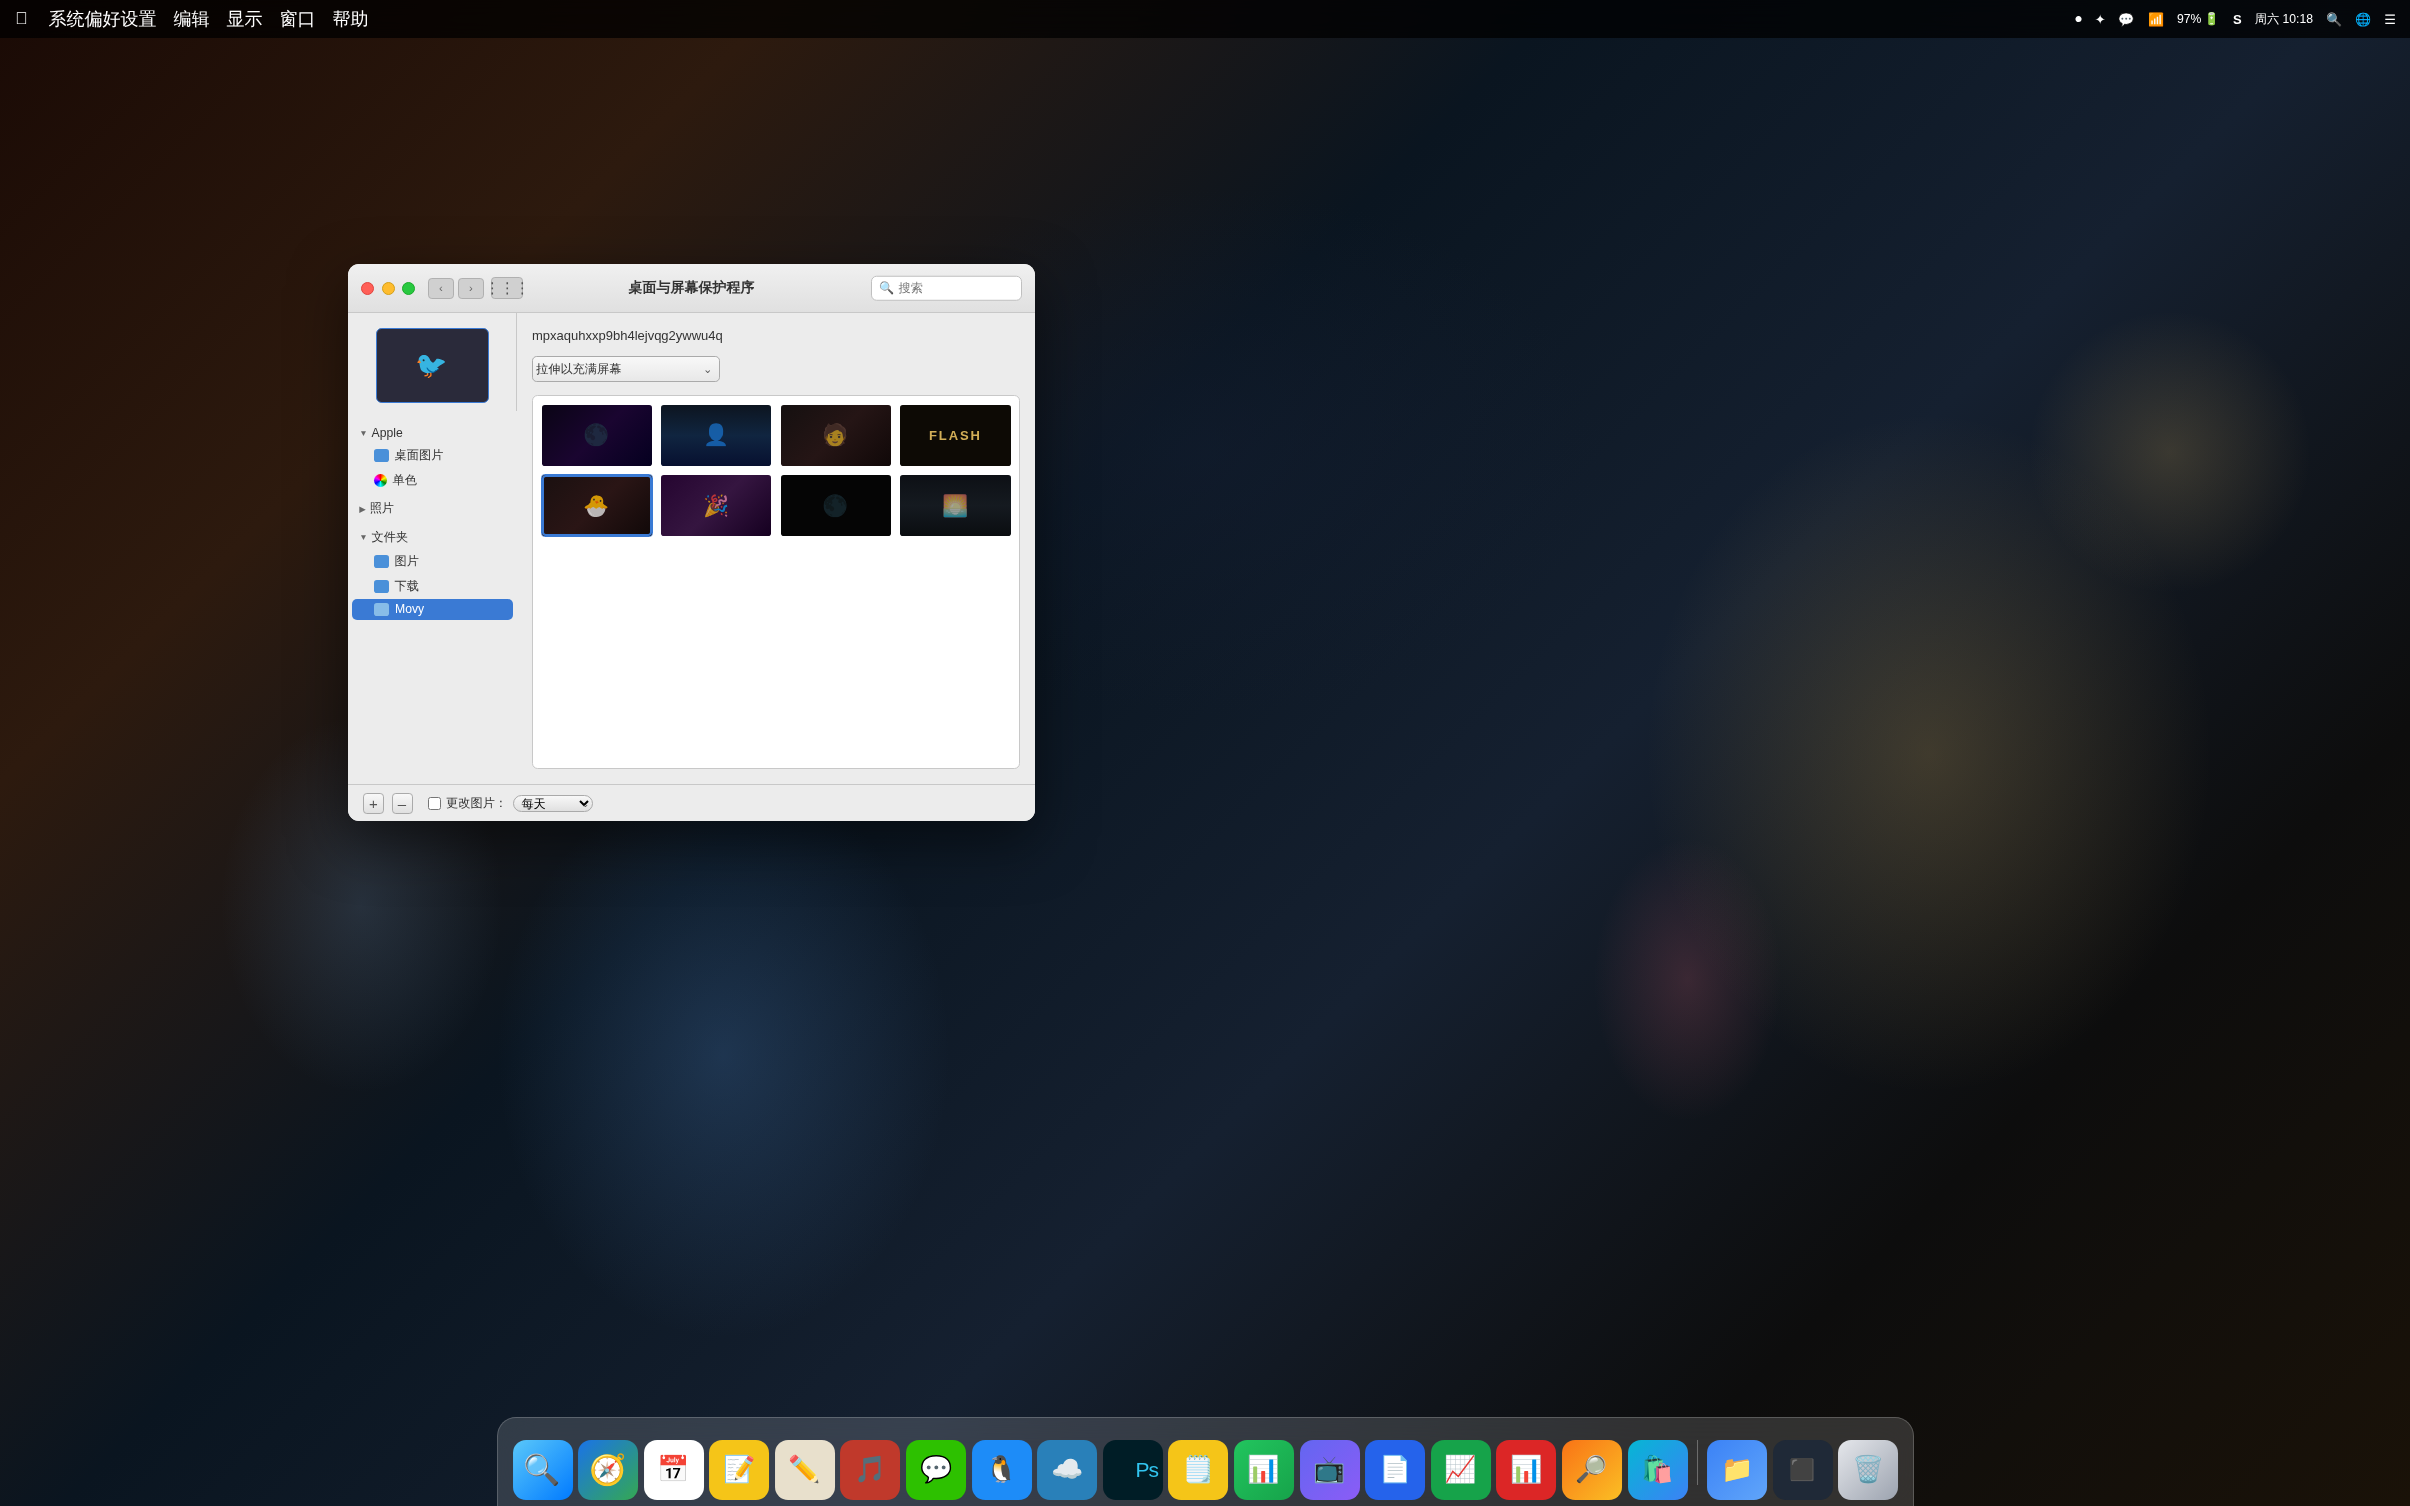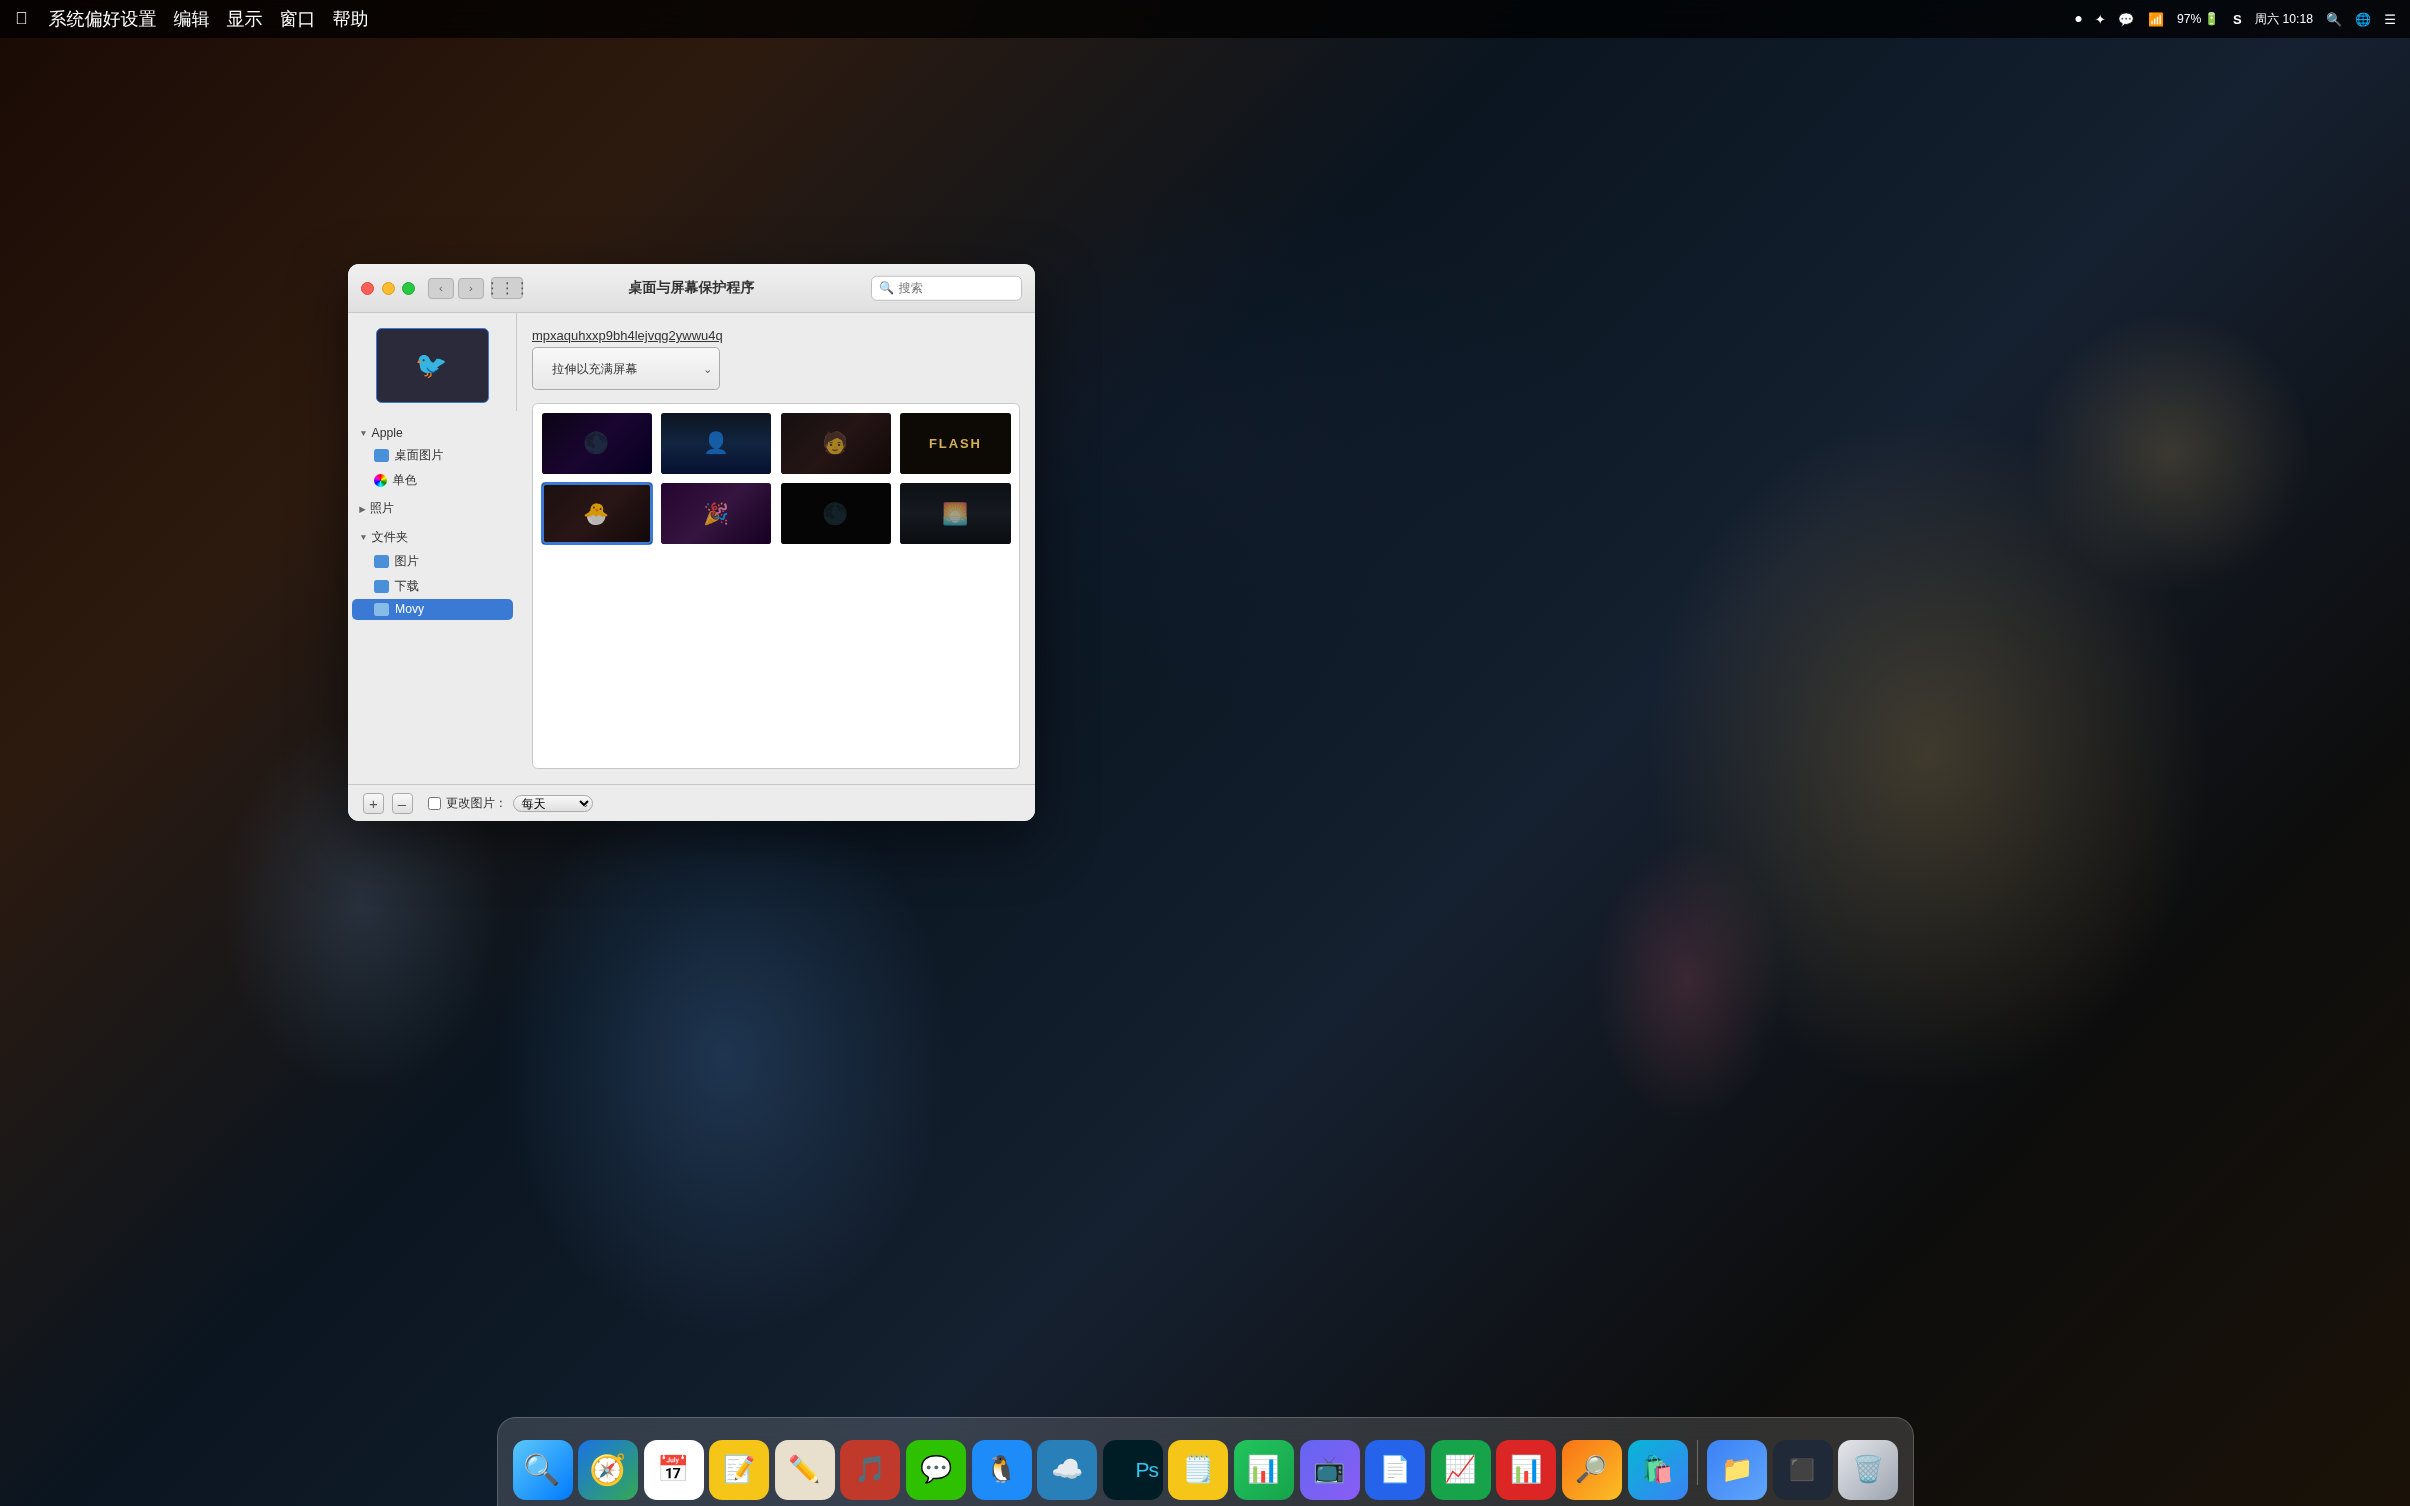--- a/index.html
+++ b/index.html
@@ -277,23 +277,22 @@
       flex: 1;
       display: flex;
       flex-direction: column;
       padding: 15px;
       overflow: hidden;
     }
 
     #wallpaper-name {
       font-size: 13px;
       color: #333;
-      margin-bottom: 4px;
+      margin-bottom: 13px;
       word-break: break-all;
-      text-decoration: underline;
     }
 
     #dropdown-row {
       margin-bottom: 13px;
     }
     #style-dropdown {
       width: 188px;
       height: 26px;
       border: 0.9px solid #aaa;
       border-radius: 4.7px;
@@ -560,21 +559,21 @@
               <span>Movy</span>
             </div>
           </div>
         </div>
       </div>
 
       <div id="main-area">
         <div id="wallpaper-name">mpxaquhxxp9bh4lejvqg2ywwu4q</div>
         <div id="dropdown-row">
           <div class="dropdown-wrapper">
-            <select class="dropdown" id="style-dropdown" style="width:188px; height:43px; font-size:12.2px; border:0.9px solid #aaa; border-radius:4.7px; background:linear-gradient(180deg,#f8f8f8,#e8e8e8); padding:0 19px; appearance:none;">
+            <select class="dropdown" id="style-dropdown" style="width:188px; height:26px; font-size:12.2px; border:0.9px solid #aaa; border-radius:4.7px; background:linear-gradient(180deg,#f8f8f8,#e8e8e8); padding:0 3px; appearance:none;">
               <option>拉伸以充满屏幕</option>
               <option>填充屏幕</option>
               <option>适合屏幕</option>
               <option>居中</option>
               <option>平铺</option>
             </select>
             <span class="dropdown-arrow">⌄</span>
           </div>
         </div>
 

